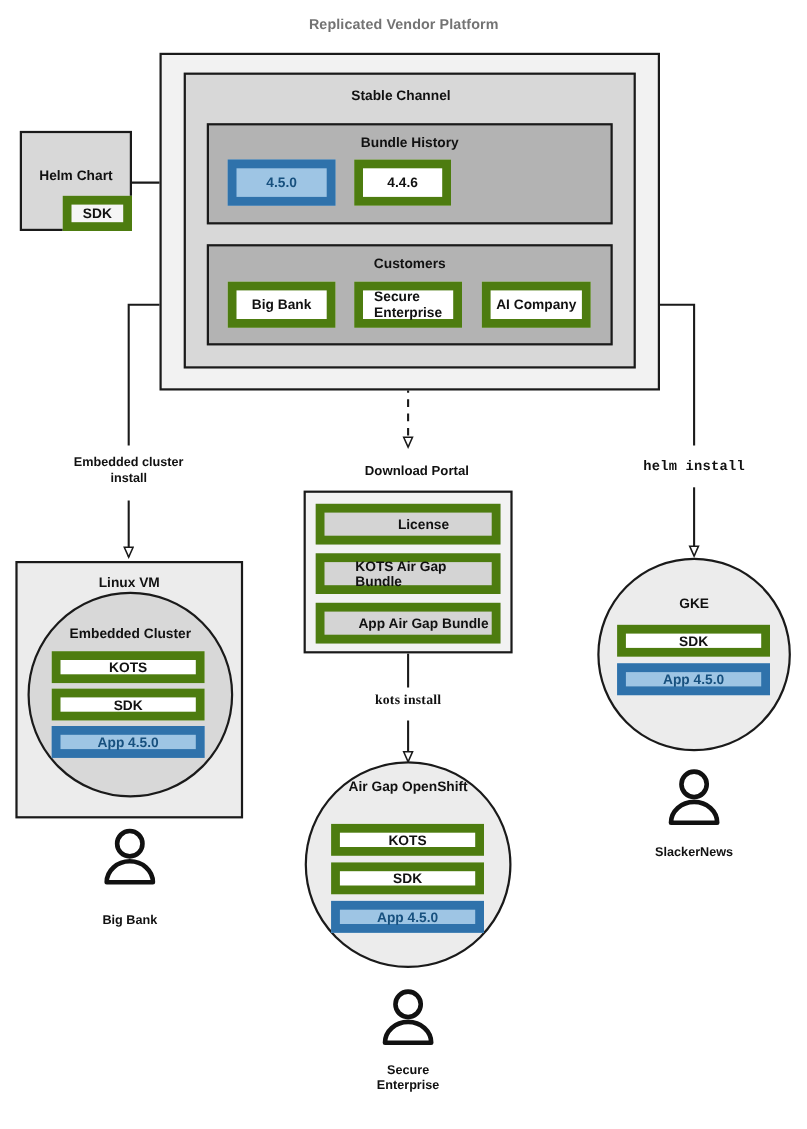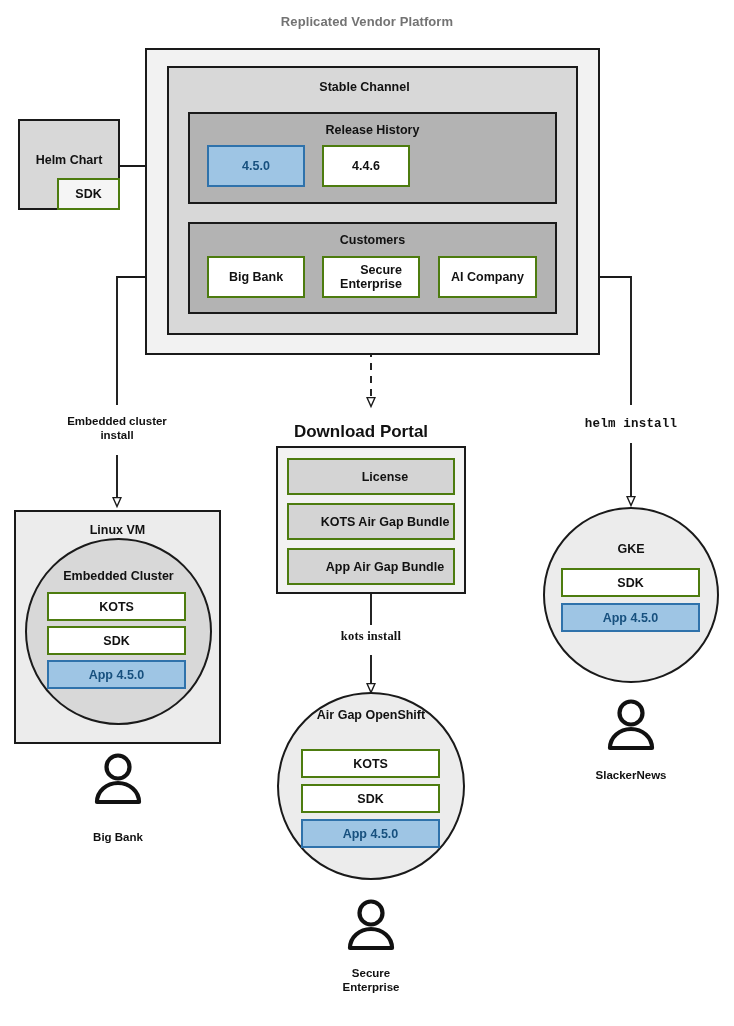--- a/index.html
+++ b/index.html
@@ -17,22 +17,22 @@
 
   
   .plat-outer{background:#f2f2f2;}
   .plat-channel{background:#d8d8d8;}
   .plat-section{background:#b3b3b3;}
 
   .sec-title{font-size:12.5px;font-weight:bold;color:#111;text-align:center;}
 
   
   .chip{
-    position:absolute;box-sizing:border-box;border:2px solid #4d7c0f;background:#ffffff;
-    display:flex;align-items:center;justify-content:center;text-align:right;
+    position:absolute;box-sizing:border-box;border:8px solid #4d7c0f;background:#ffffff;
+    display:flex;align-items:center;justify-content:center;text-align:left;
     font-size:12.5px;font-weight:bold;color:#111;line-height:1.12;
   }
   .chip.blue{background:#9ec5e4;border-color:#2f72ab;color:#17507e;}
   .chip.grey{background:#d4d4d4;padding-left:28px;}
 
   
   #page-title{
     position:absolute;left:0;right:0;top:14px;text-align:center;
     font-size:13px;font-weight:bold;color:#737373;letter-spacing:.1px;
   }
@@ -94,21 +94,21 @@
     </g>
   </svg>
 
   <div class="node box plat-outer" style="left:145px;top:48px;width:455px;height:307px;"></div>
 
   <div class="node box plat-channel" style="left:167px;top:66px;width:411px;height:269px;">
     <div class="sec-title" style="position:absolute;left:0;right:16px;top:12px;">Stable Channel</div>
   </div>
 
   <div class="node box plat-section" style="left:188px;top:112px;width:369px;height:92px;">
-    <div class="sec-title" style="position:absolute;left:0;right:0;top:9px;">Release History</div>
+    <div class="sec-title" style="position:absolute;left:0;right:0;top:9px;">Bundle History</div>
   </div>
   <div class="chip blue" style="left:207px;top:145px;width:98px;height:42px;">4.5.0</div>
   <div class="chip" style="left:322px;top:145px;width:88px;height:42px;">4.4.6</div>
 
   <div class="node box plat-section" style="left:188px;top:222px;width:369px;height:92px;">
     <div class="sec-title" style="position:absolute;left:0;right:0;top:9px;">Customers</div>
   </div>
   <div class="chip" style="left:207px;top:256px;width:98px;height:42px;">Big Bank</div>
   <div class="chip" style="left:322px;top:256px;width:98px;height:42px;">
     <span style="display:block;">
@@ -125,21 +125,21 @@
 
   <div class="edge-label" style="left:32px;top:414px;width:170px;">
     <span style="display:block;">Embedded cluster</span>
     <span style="display:block;">install</span>
   </div>
 
   <div class="edge-label mono" style="left:546px;top:417px;width:170px;">helm install</div>
 
   <div class="edge-label mono" style="left:286px;top:629px;width:170px;font-family:Liberation Serif, serif;">kots install</div>
 
-  <div class="edge-label" style="left:266px;top:421px;width:190px;font-size:17px;text-align:center;">Download Portal</div>
+  <div class="edge-label" style="left:284px;top:421px;width:190px;font-size:12px;text-align:center;">Download Portal</div>
   <div class="node box" style="left:276px;top:446px;width:190px;height:148px;background:#f2f2f2;"></div>
   <div class="chip grey" style="left:287px;top:458px;width:168px;height:37px;">License</div>
   <div class="chip grey" style="left:287px;top:503px;width:168px;height:37px;">KOTS Air Gap Bundle</div>
   <div class="chip grey" style="left:287px;top:548px;width:168px;height:37px;">App Air Gap Bundle</div>
 
   <div class="node box" style="left:14px;top:510px;width:207px;height:234px;background:#ececec;">
     <div class="sec-title" style="position:absolute;left:0;right:0;top:11px;">Linux VM</div>
   </div>
   <div class="circ darker" style="left:25px;top:538px;width:187px;height:187px;">
     <div class="sec-title" style="position:absolute;left:0;right:0;top:29px;">Embedded Cluster</div>

